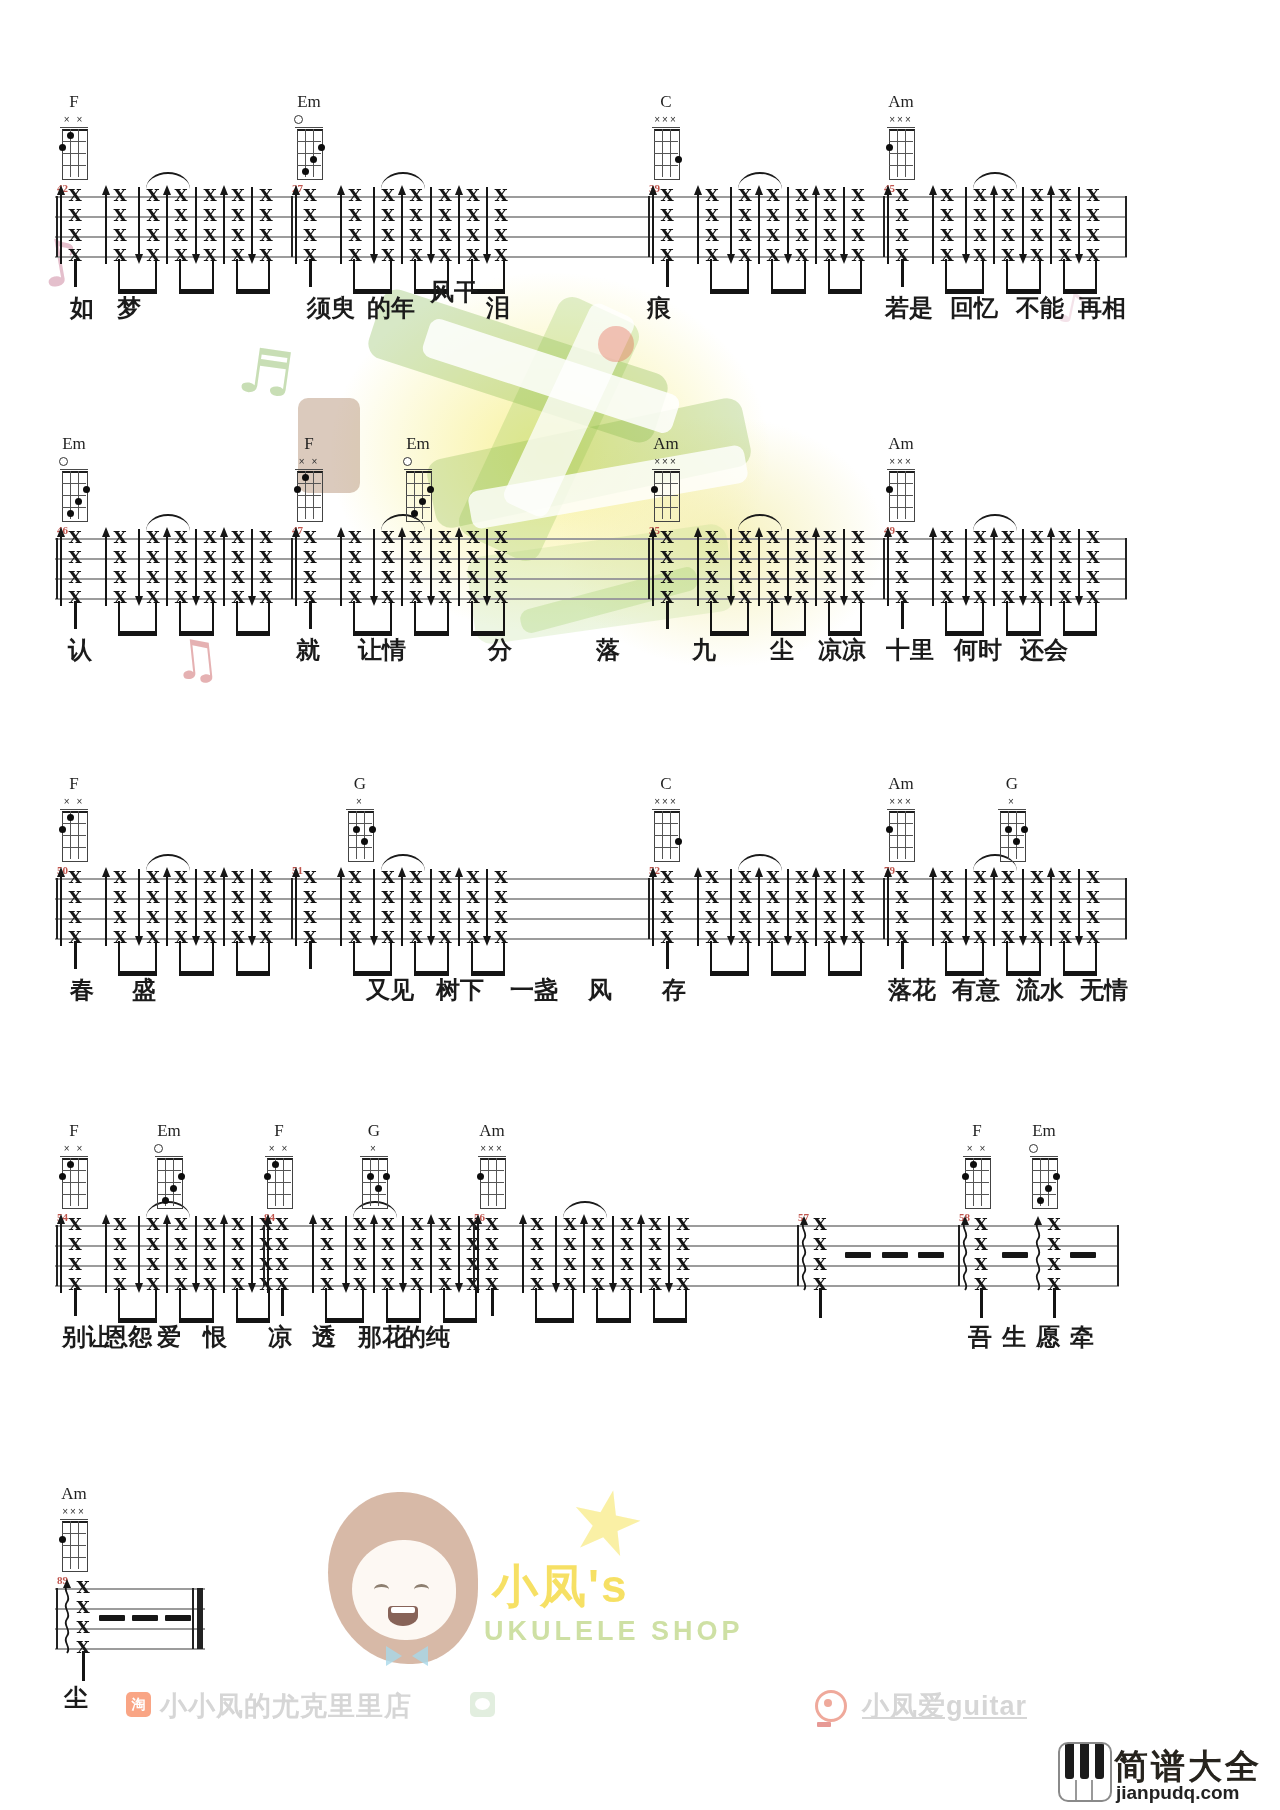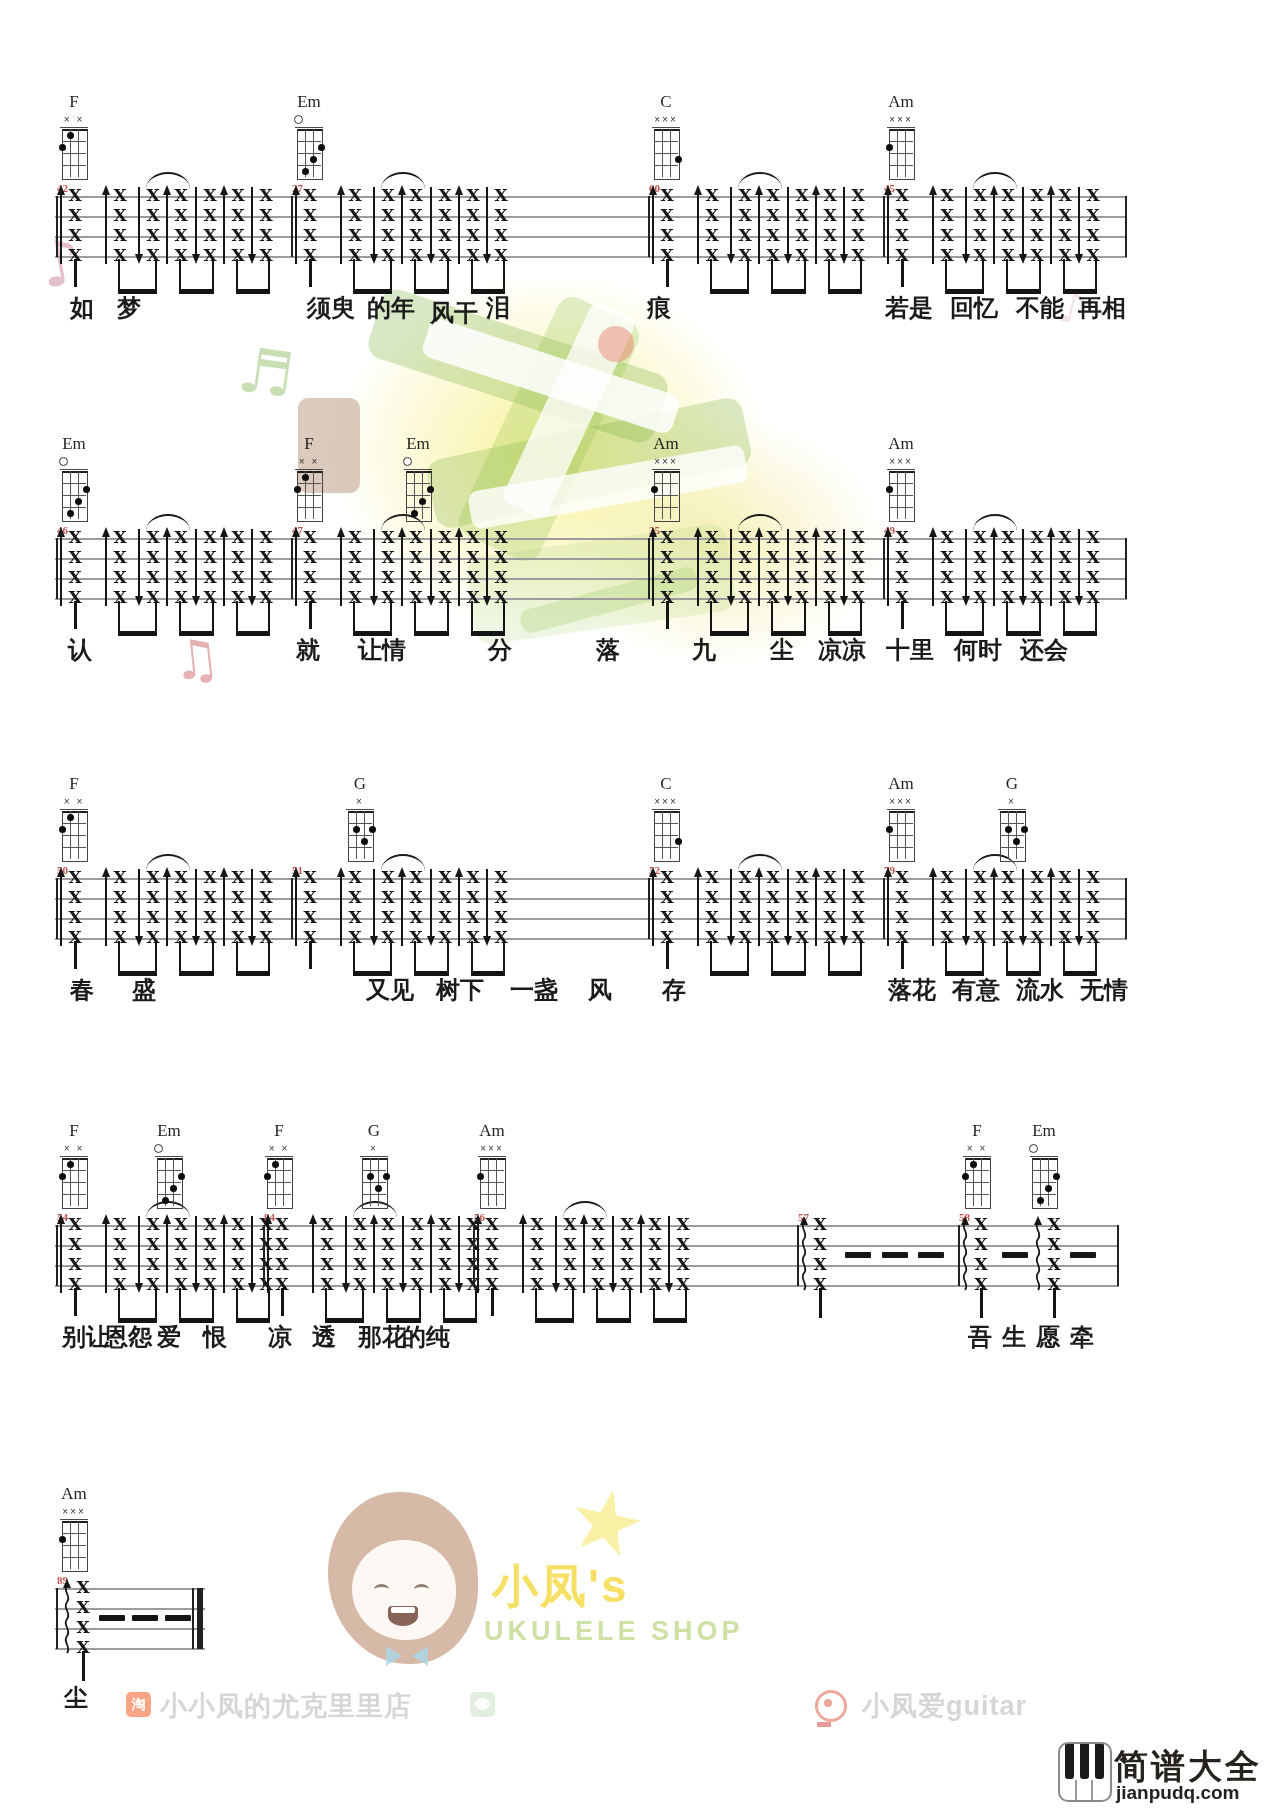--- a/index.html
+++ b/index.html
@@ -204,21 +204,21 @@
 X
 X</div>
       <div class="a aline" style="left: 486px; top: 187px; height: 69px;"></div>
       <div class="a ahead-dn" style="left: 482.5px; top: 254px;"></div>
       <div class="a tie" style="left: 381px; top: 172px; width: 44px;"></div>
       <div class="a stem" style="left: 309px; top: 259px; height: 28px;"></div>
       <div class="a beamU" style="left: 353px; top: 259px; width: 35px; height: 30px;"></div>
       <div class="a beamU" style="left: 414px; top: 259px; width: 31px; height: 30px;"></div>
       <div class="a beamU" style="left: 471px; top: 259px; width: 30px; height: 30px;"></div>
       <div class="a bar" style="left: 648px; top: 196px; height: 61px;"></div>
-      <div class="a mnum" style="left: 649px; top: 182px;">60</div>
+      <div class="a mnum" style="left: 649px; top: 182px;">39</div>
       <div class="a xcol" style="left: 658px; top: 185px;">X
 X
 X
 X</div>
       <div class="a ahead-up" style="left: 648.5px; top: 185px;"></div>
       <div class="a aline" style="left: 652px; top: 193px; height: 71px;"></div>
       <div class="a xcol" style="left: 703px; top: 185px;">X
 X
 X
 X</div>
@@ -346,21 +346,21 @@
       <div class="a cline-v" style="left: 897px; top: 129px; height: 48px;"></div>
       <div class="a cline-v" style="left: 905px; top: 129px; height: 48px;"></div>
       <div class="a cline-h" style="left: 889px; top: 141px; width: 24px;"></div>
       <div class="a cline-h" style="left: 889px; top: 153px; width: 24px;"></div>
       <div class="a cline-h" style="left: 889px; top: 165px; width: 24px;"></div>
       <div class="a cdot" style="left: 886px; top: 143.5px;"></div>
       <div class="a lyr" style="left: 70px; top: 292px;">如</div>
       <div class="a lyr" style="left: 117px; top: 292px;">梦</div>
       <div class="a lyr" style="left: 307px; top: 292px;">须臾</div>
       <div class="a lyr" style="left: 367px; top: 292px;">的年</div>
-      <div class="a lyr" style="left: 430px; top: 297px;">风干</div>
+      <div class="a lyr" style="left: 430px; top: 276px;">风干</div>
       <div class="a lyr" style="left: 486px; top: 292px;">泪</div>
       <div class="a lyr" style="left: 647px; top: 292px;">痕</div>
       <div class="a lyr" style="left: 885px; top: 292px;">若是</div>
       <div class="a lyr" style="left: 950px; top: 292px;">回忆</div>
       <div class="a lyr" style="left: 1016px; top: 292px;">不能</div>
       <div class="a lyr" style="left: 1078px; top: 292px;">再相</div>
       <div class="a staffline" style="left: 55px; top: 538px; width: 1072px;"></div>
       <div class="a staffline" style="left: 55px; top: 558px; width: 1072px;"></div>
       <div class="a staffline" style="left: 55px; top: 578px; width: 1072px;"></div>
       <div class="a staffline" style="left: 55px; top: 598px; width: 1072px;"></div>
@@ -1195,21 +1195,21 @@
   <div id="footer" class="a" style="left:0;top:1680px;width:1280px;height:60px;">
       <div class="a ficon-tb" style="left: 126px; top: 12px;">淘</div>
       <div class="a flabel" style="left: 160px; top: 8px;">小小凤的尤克里里店</div>
       <div class="a ficon-gn" style="left: 470px; top: 12px;">
         <div></div>
       </div>
       <div class="a ficon-wb" style="left: 815px; top: 10px;">
         <div></div>
       </div>
       <div class="a wb-red" style="left: 817px; top: 42px;"></div>
-      <div class="a flabel" style="left: 862px; top: 8px;">小凤爱guitar</div>
+      <div class="a flabel" style="left: 862px; top: 8px; text-decoration: underline;">小凤爱guitar</div>
     </div>
 
   <div class="a piano" style="left:1058px;top:1742px;">
     <div class="pkey" style="left:5px;"></div>
     <div class="pkey" style="left:20px;"></div>
     <div class="pkey" style="left:35px;"></div>
     <div class="pline" style="left:15px;"></div>
     <div class="pline" style="left:31px;"></div>
   </div>
   <div class="a brand-title" style="left:1114px;top:1744px;">简谱大全</div>

